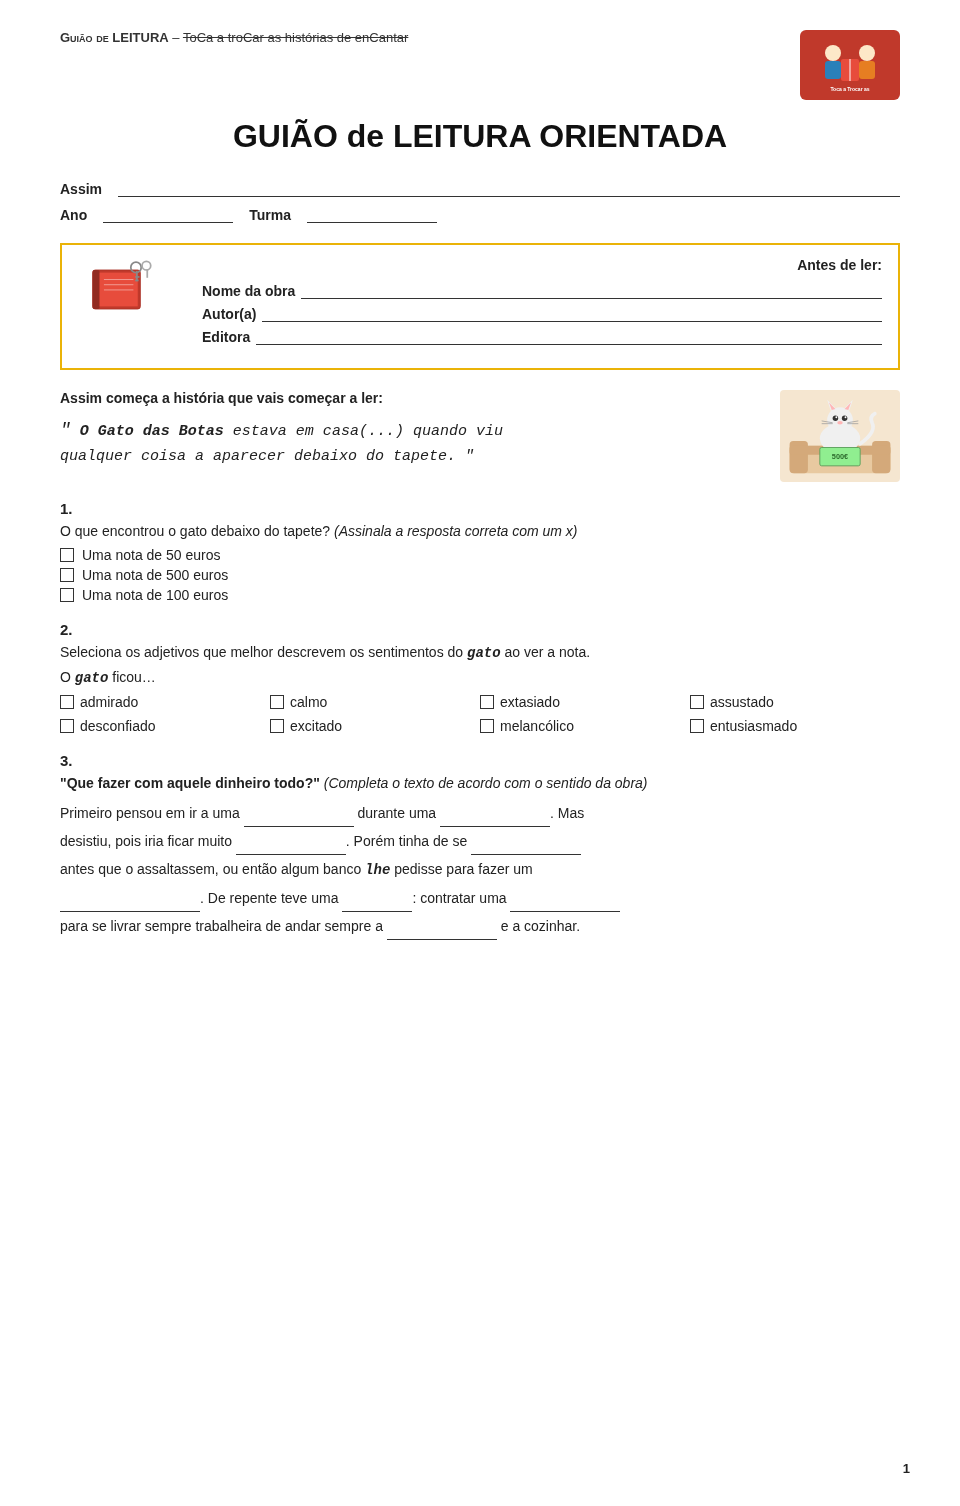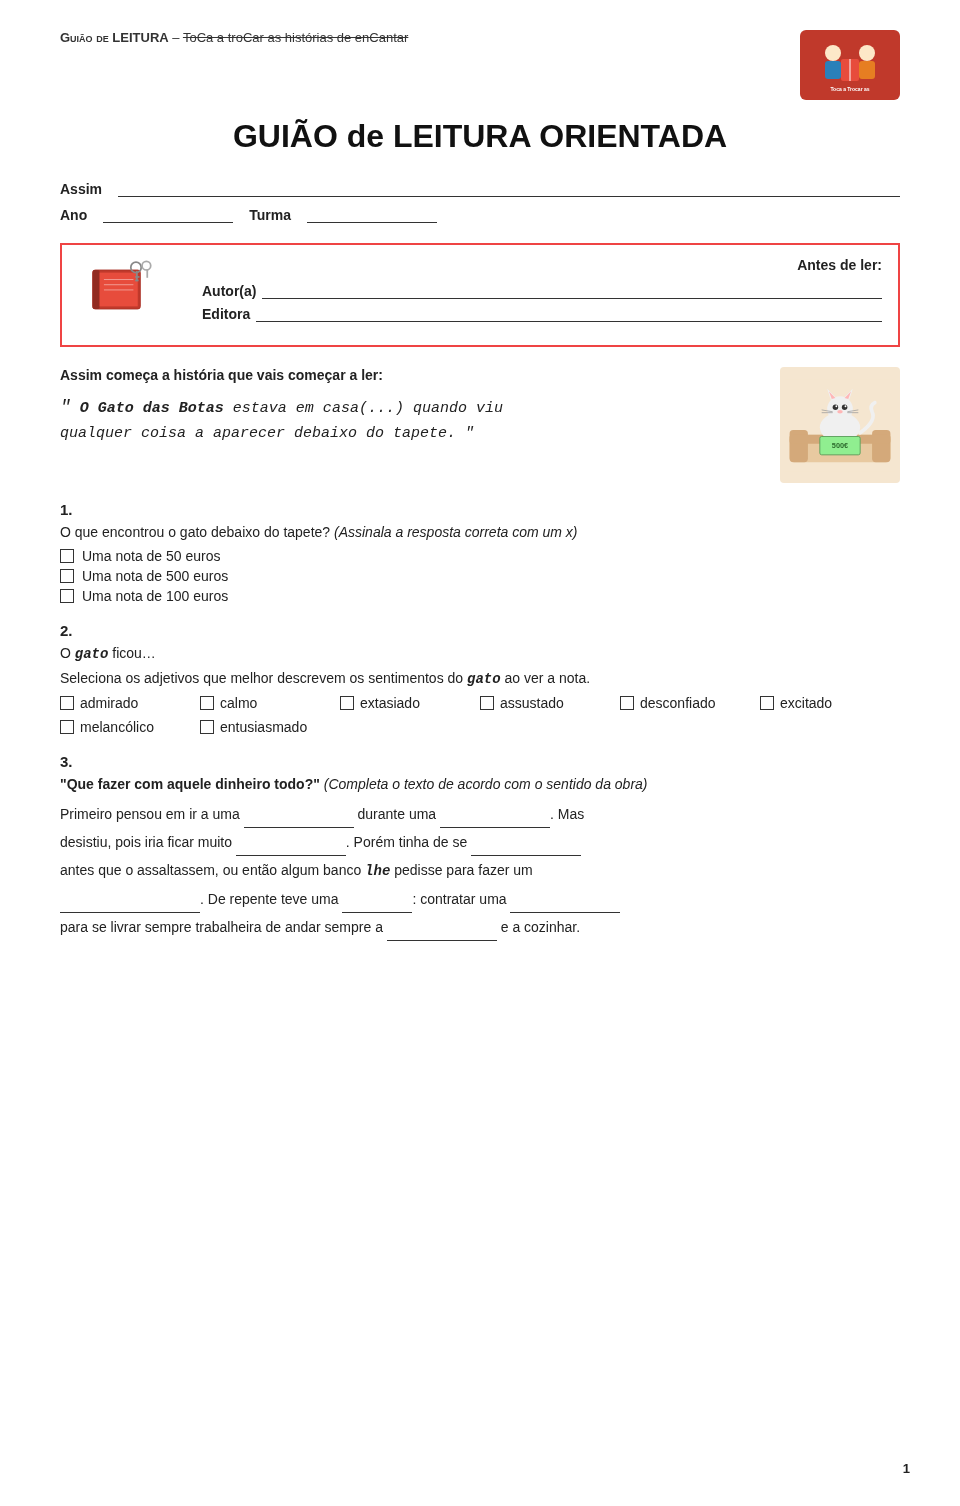--- a/index.html
+++ b/index.html
@@ -79,21 +79,21 @@
       border: none;
       border-bottom: 1.5px solid #333;
       flex: 1;
       height: 18px;
       background: transparent;
       min-width: 60px;
     }
 
     
     .antes-section {
-      border: 2px solid #ef4444;
+      border: 2px solid #eab308;
       border-radius: 0;
       padding: 12px 16px 16px 16px;
       margin: 20px 0 0 0;
       position: relative;
       display: flex;
       gap: 16px;
     }
     .antes-left {
       display: flex;
       flex-direction: column;
@@ -150,21 +150,21 @@
       font-family: 'Courier New', monospace;
       font-size: 15px;
       font-style: italic;
       line-height: 1.6;
     }
     .assim-quote .open-quote {
       font-size: 18px;
     }
     .cat-illustration {
       width: 120px;
-      height: 116px;
+      height: 92px;
       flex-shrink: 0;
       background: #f5e6d0;
       border-radius: 4px;
       display: flex;
       align-items: center;
       justify-content: center;
       overflow: hidden;
       position: relative;
     }
 
@@ -196,21 +196,21 @@
       flex-shrink: 0;
     }
 
     .section-divider {
       margin: 18px 0 12px 0;
     }
 
     
     .adj-grid {
       display: grid;
-      grid-template-columns: repeat(6, 1fr);
+      grid-template-columns: repeat(4, 1fr);
       gap: 8px 0;
       margin-top: 8px;
     }
     .adj-item {
       display: flex;
       align-items: center;
       gap: 6px;
       font-size: 14px;
     }
 
@@ -321,20 +321,24 @@
       <rect x="54" y="22" width="5" height="2" fill="#888"></rect>
       <rect x="54" y="26" width="4" height="2" fill="#888"></rect>
 
       <circle cx="67" cy="10" r="5" fill="none" stroke="#aaa" stroke-width="2"></circle>
       <rect x="67" y="14" width="2" height="10" fill="#aaa"></rect>
     </svg>
   </div>
   <div class="antes-right">
     <div class="antes-title">Antes de ler:</div>
     <ul class="bullet-list">
+      <li>
+        <span>Nome da obra</span>
+        <div class="field-line"></div>
+      </li>
       <li>
         <span>Autor(a)</span>
         <div class="field-line"></div>
       </li>
       <li>
         <span>Editora</span>
         <div class="field-line"></div>
       </li>
     </ul>
   </div>
@@ -409,24 +413,24 @@
     <div class="checkbox-row">
       <span class="checkbox-box"></span>
       <span>Uma nota de 100 euros</span>
     </div>
   </div>
 </div>
 
 <div class="question-section section-divider">
   <div class="question-number">2.</div>
   <div class="question-text">
+    Seleciona os adjetivos que melhor descrevem os sentimentos do <span class="gato-style">gato</span> ao ver a nota.
+  </div>
+  <div class="question-text">
     O <span class="gato-style">gato</span> ficou…
-  </div>
-  <div class="question-text">
-    Seleciona os adjetivos que melhor descrevem os sentimentos do <span class="gato-style">gato</span> ao ver a nota.
   </div>
   <div class="adj-grid">
     <div class="adj-item">
       <span class="checkbox-box"></span>
       <span>admirado</span>
     </div>
     <div class="adj-item">
       <span class="checkbox-box"></span>
       <span>calmo</span>
     </div>

